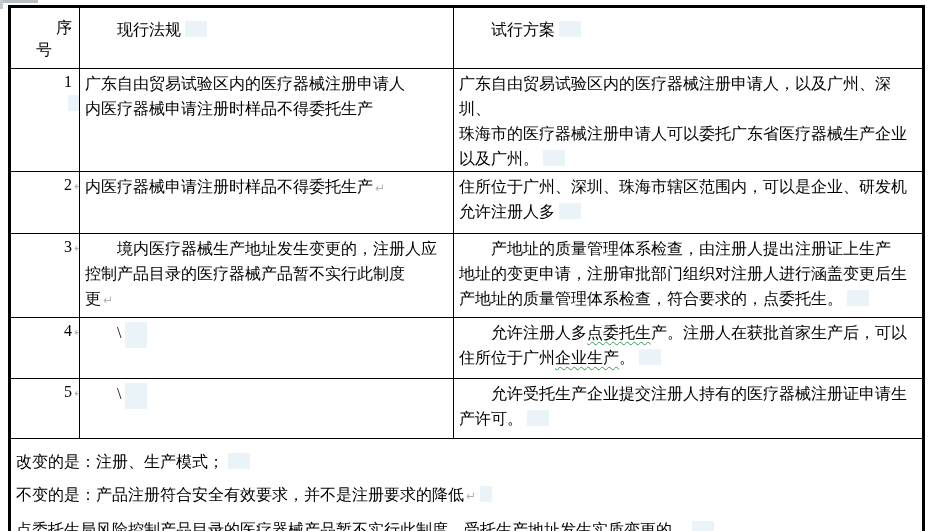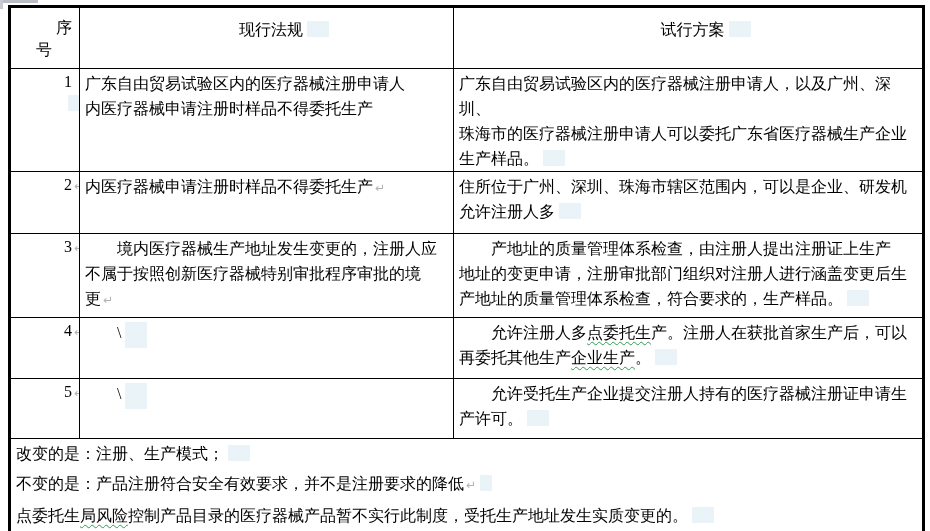--- a/index.html
+++ b/index.html
@@ -18,36 +18,36 @@
   table.tbl td{
     border:1px solid #000;
     vertical-align:top;
     padding:2px 2px 0 5px;
     overflow:hidden;
   }
   td.cnum{padding:5px 2px 0 0;}
   .para{line-height:25px;letter-spacing:0;}
   .ind{text-indent:2em;}
   .num-wrap{padding-left:48px;line-height:22px;}
-  .head-pad{padding-top:7px;text-align:center;}
+  .head-pad{padding-top:7px;}
   .seq-l1{text-align:right;padding-right:5px;line-height:22px;padding-top:7px;}
   .seq-l2{text-align:left;padding-left:20px;line-height:22px;}
   .pmark{color:#b2b2b2;font-size:12px;font-family:"DejaVu Sans",sans-serif;margin-left:2px;}
   .hl{display:inline-block;width:22px;height:16px;background:#eaf4f8;vertical-align:-2px;margin-left:4px;}
   .hl-tall{height:26px;vertical-align:-10px;}
   .wavy{
     text-decoration-line:underline;
     text-decoration-style:wavy;
     text-decoration-color:#2f9e4e;
     text-decoration-thickness:1px;
     text-underline-offset:3px;
     text-decoration-skip-ink:none;
   }
   td.cfoot{padding:8px 8px 0 41px;}
-  .cfoot p{margin:0 0 5px 0;line-height:25px;}
+  .cfoot p{margin:8px 0 5px 0;line-height:25px;}
 </style>
 </head>
 <body>
 
 <div class="page">
   <div class="edge-artifact"></div>
   <div class="edge-artifact2"></div>
 
   <table class="tbl">
     <colgroup>
@@ -81,21 +81,21 @@
       <td>
         <div class="para">
           <span>广东自由贸易试验区内的医疗器械注册申请人</span><br>
           <span>内医疗器械申请注册时样品不得委托生产</span>
         </div>
       </td>
       <td>
         <div class="para">
           <span>广东自由贸易试验区内的医疗器械注册申请人，以及广州、深圳、</span><br>
           <span>珠海市的医疗器械注册申请人可以委托广东省医疗器械生产企业</span><br>
-          <span>生产样品。</span><span class="hl"></span>
+          <span>以及广州。</span><span class="hl"></span>
         </div>
       </td>
     </tr>
 
     <tr style="height:62px">
       <td class="cnum">
         <div class="num-wrap"><span>2</span><span class="pmark">↵</span></div>
       </td>
       <td>
         <div class="para">
@@ -110,46 +110,46 @@
       </td>
     </tr>
 
     <tr style="height:84px">
       <td class="cnum">
         <div class="num-wrap"><span>3</span><span class="pmark">↵</span></div>
       </td>
       <td>
         <div class="para ind">
           <span>境内医疗器械生产地址发生变更的，注册人应</span><br>
-          <span>不属于按照创新医疗器械特别审批程序审批的境</span><br>
+          <span>控制产品目录的医疗器械产品暂不实行此制度</span><br>
           <span>更</span><span class="pmark">↵</span>
         </div>
       </td>
       <td>
         <div class="para ind">
           <span>产地址的质量管理体系检查，由注册人提出注册证上生产</span><br>
           <span>地址的变更申请，注册审批部门组织对注册人进行涵盖变更后生</span><br>
-          <span>产地址的质量管理体系检查，符合要求的，生产样品。</span><span class="hl"></span>
+          <span>产地址的质量管理体系检查，符合要求的，点委托生。</span><span class="hl"></span>
         </div>
       </td>
     </tr>
 
     <tr style="height:61px">
       <td class="cnum">
         <div class="num-wrap"><span>4</span><span class="pmark">↵</span></div>
       </td>
       <td>
         <div class="para ind">
           <span>\</span><span class="hl hl-tall"></span>
         </div>
       </td>
       <td>
         <div class="para ind">
           <span>允许注册人多</span><span class="wavy">点委托生</span><span>产。注册人在获批首家生产后，可以</span><br>
-          <span>再委托其他生产</span><span class="wavy">企业生产</span><span>。</span><span class="hl"></span>
+          <span>住所位于广州</span><span class="wavy">企业生产</span><span>。</span><span class="hl"></span>
         </div>
       </td>
     </tr>
 
     <tr style="height:60px">
       <td class="cnum">
         <div class="num-wrap"><span>5</span><span class="pmark">↵</span></div>
       </td>
       <td>
         <div class="para ind">

